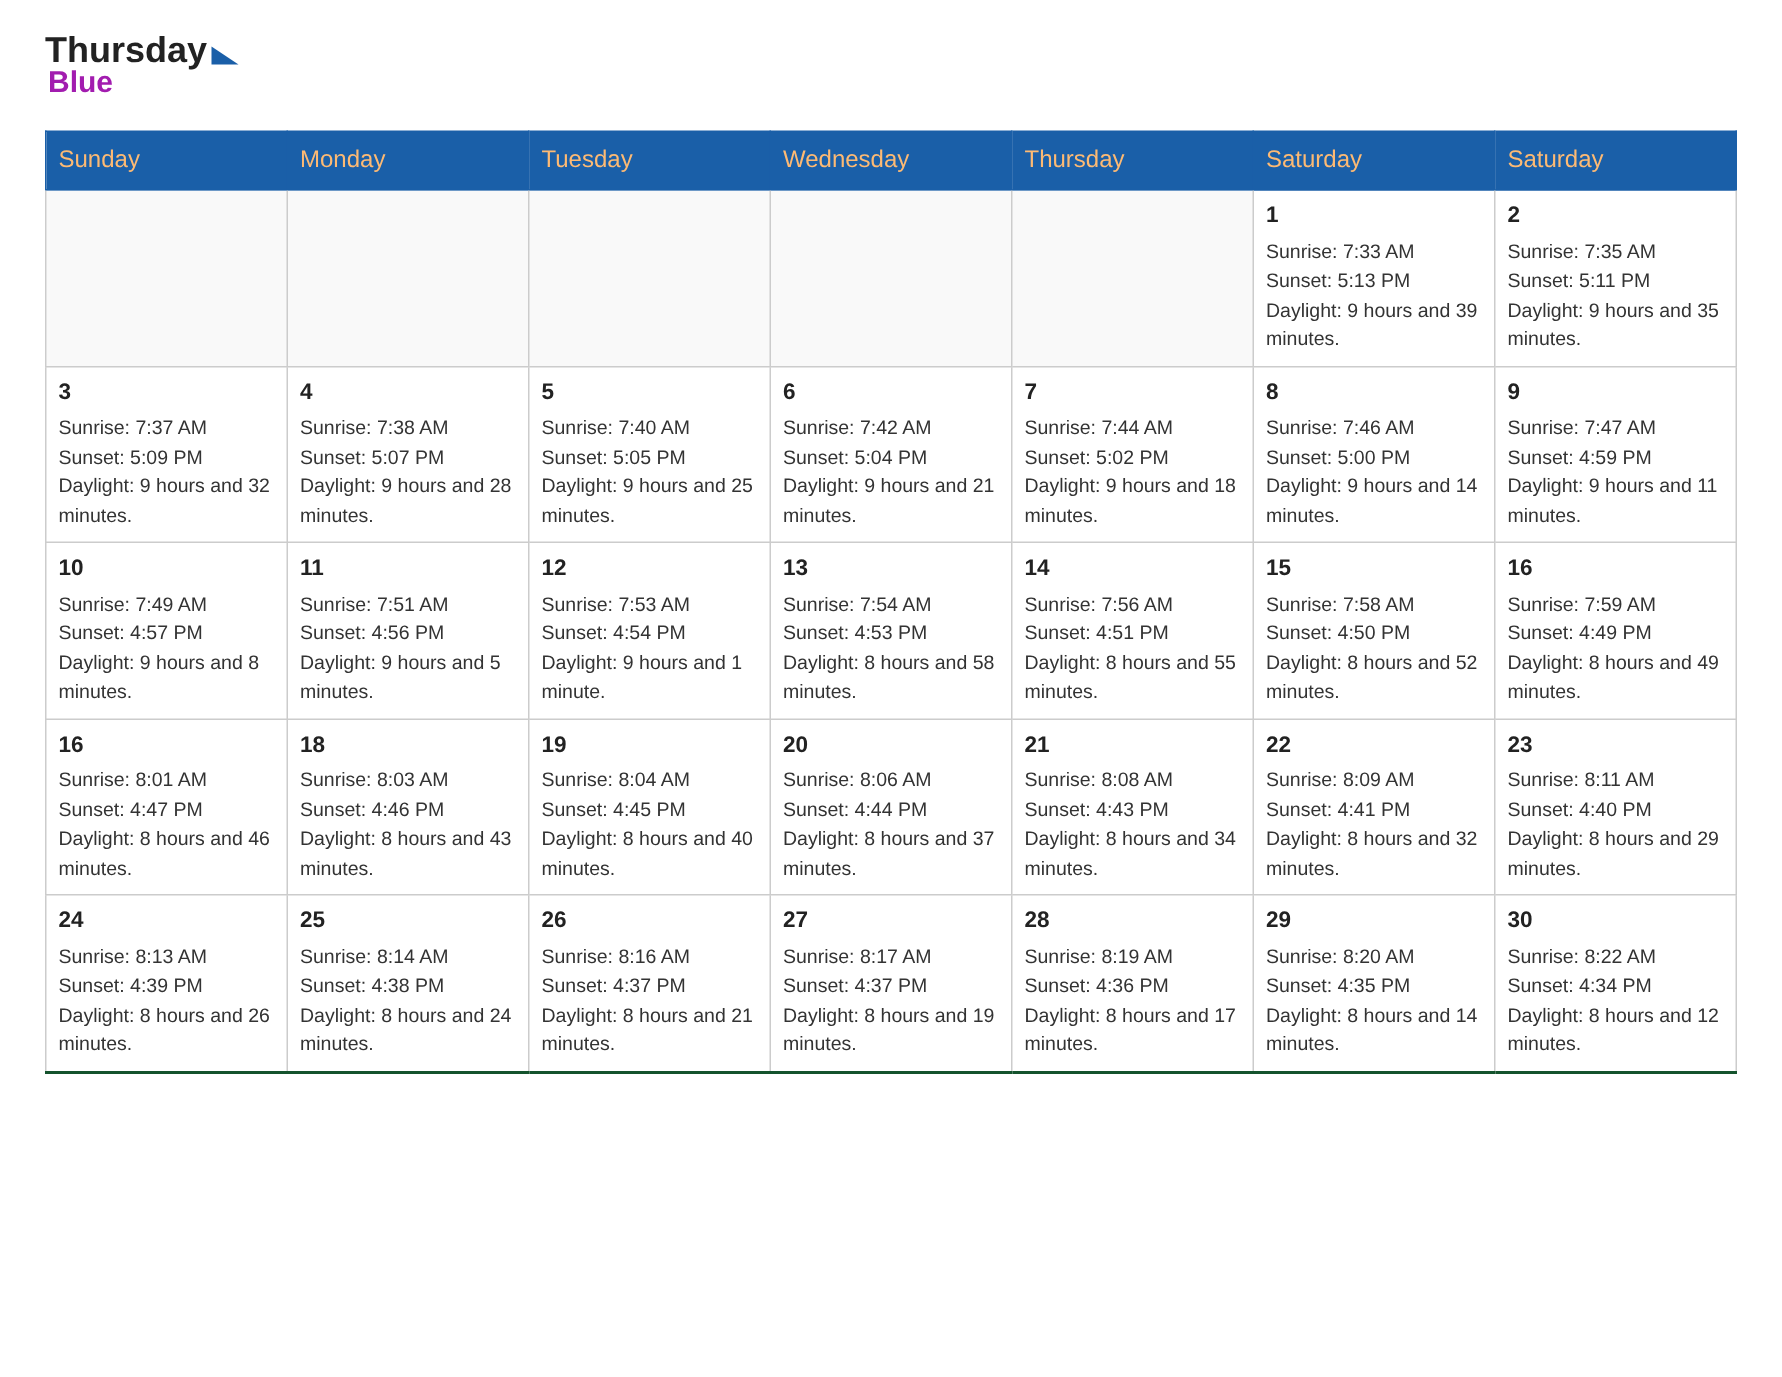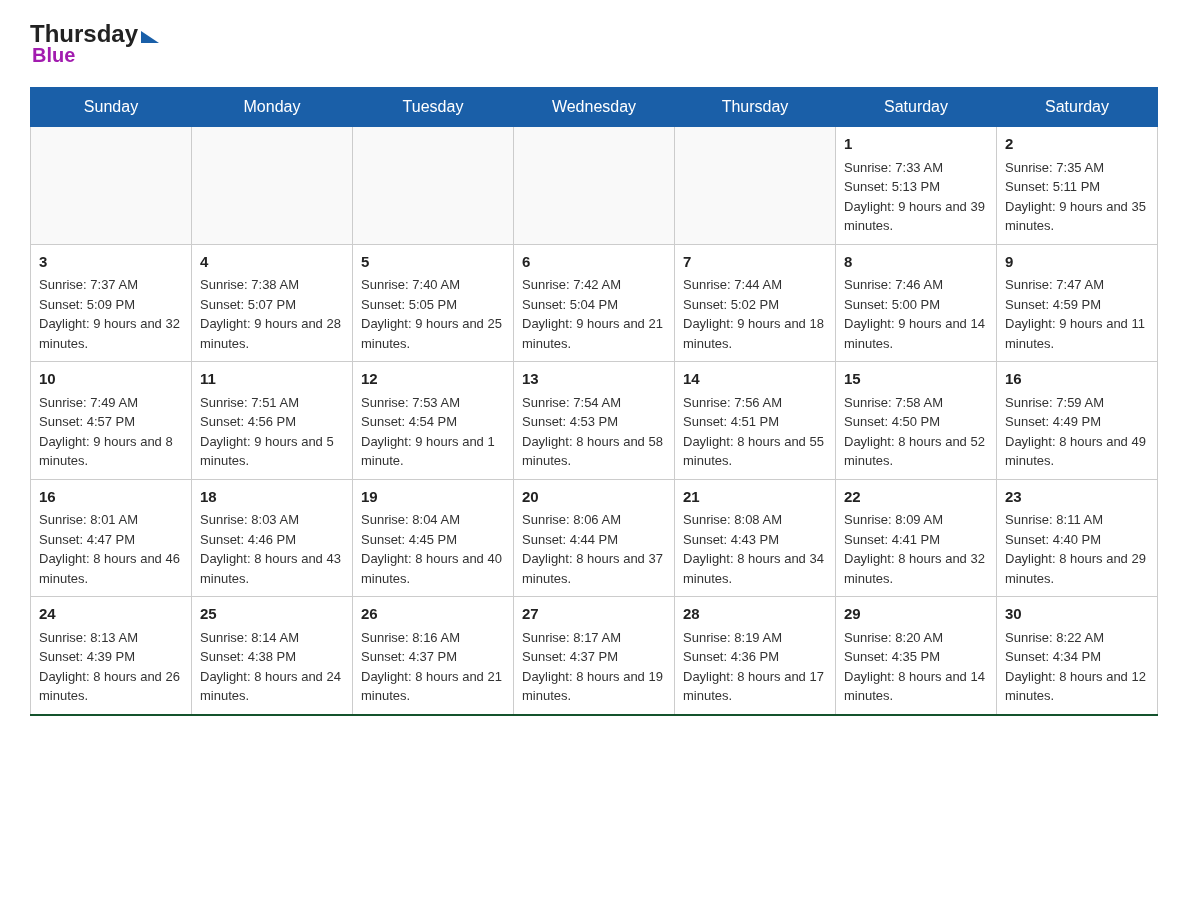--- a/index.html
+++ b/index.html
@@ -31,26 +31,26 @@
       color: #555;
       margin-top: 6px;
     }
     .calendar-table {
       width: 100%;
       border-collapse: collapse;
       table-layout: fixed;
     }
     .calendar-table thead tr th {
       background-color: #1a5fa8;
-      color: #ffffff;
+      color: #fdba74;
       font-size: 16px;
       font-weight: normal;
       padding: 10px 8px;
       border: 1px solid #1a5fa8;
-      text-align: center;
+      text-align: left;
     }
     .calendar-table tbody tr td {
       vertical-align: top;
       padding: 6px 8px 8px 8px;
       border: 1px solid #ccc;
       height: 110px;
       font-size: 13px;
       color: #333;
       line-height: 1.5;
     }

